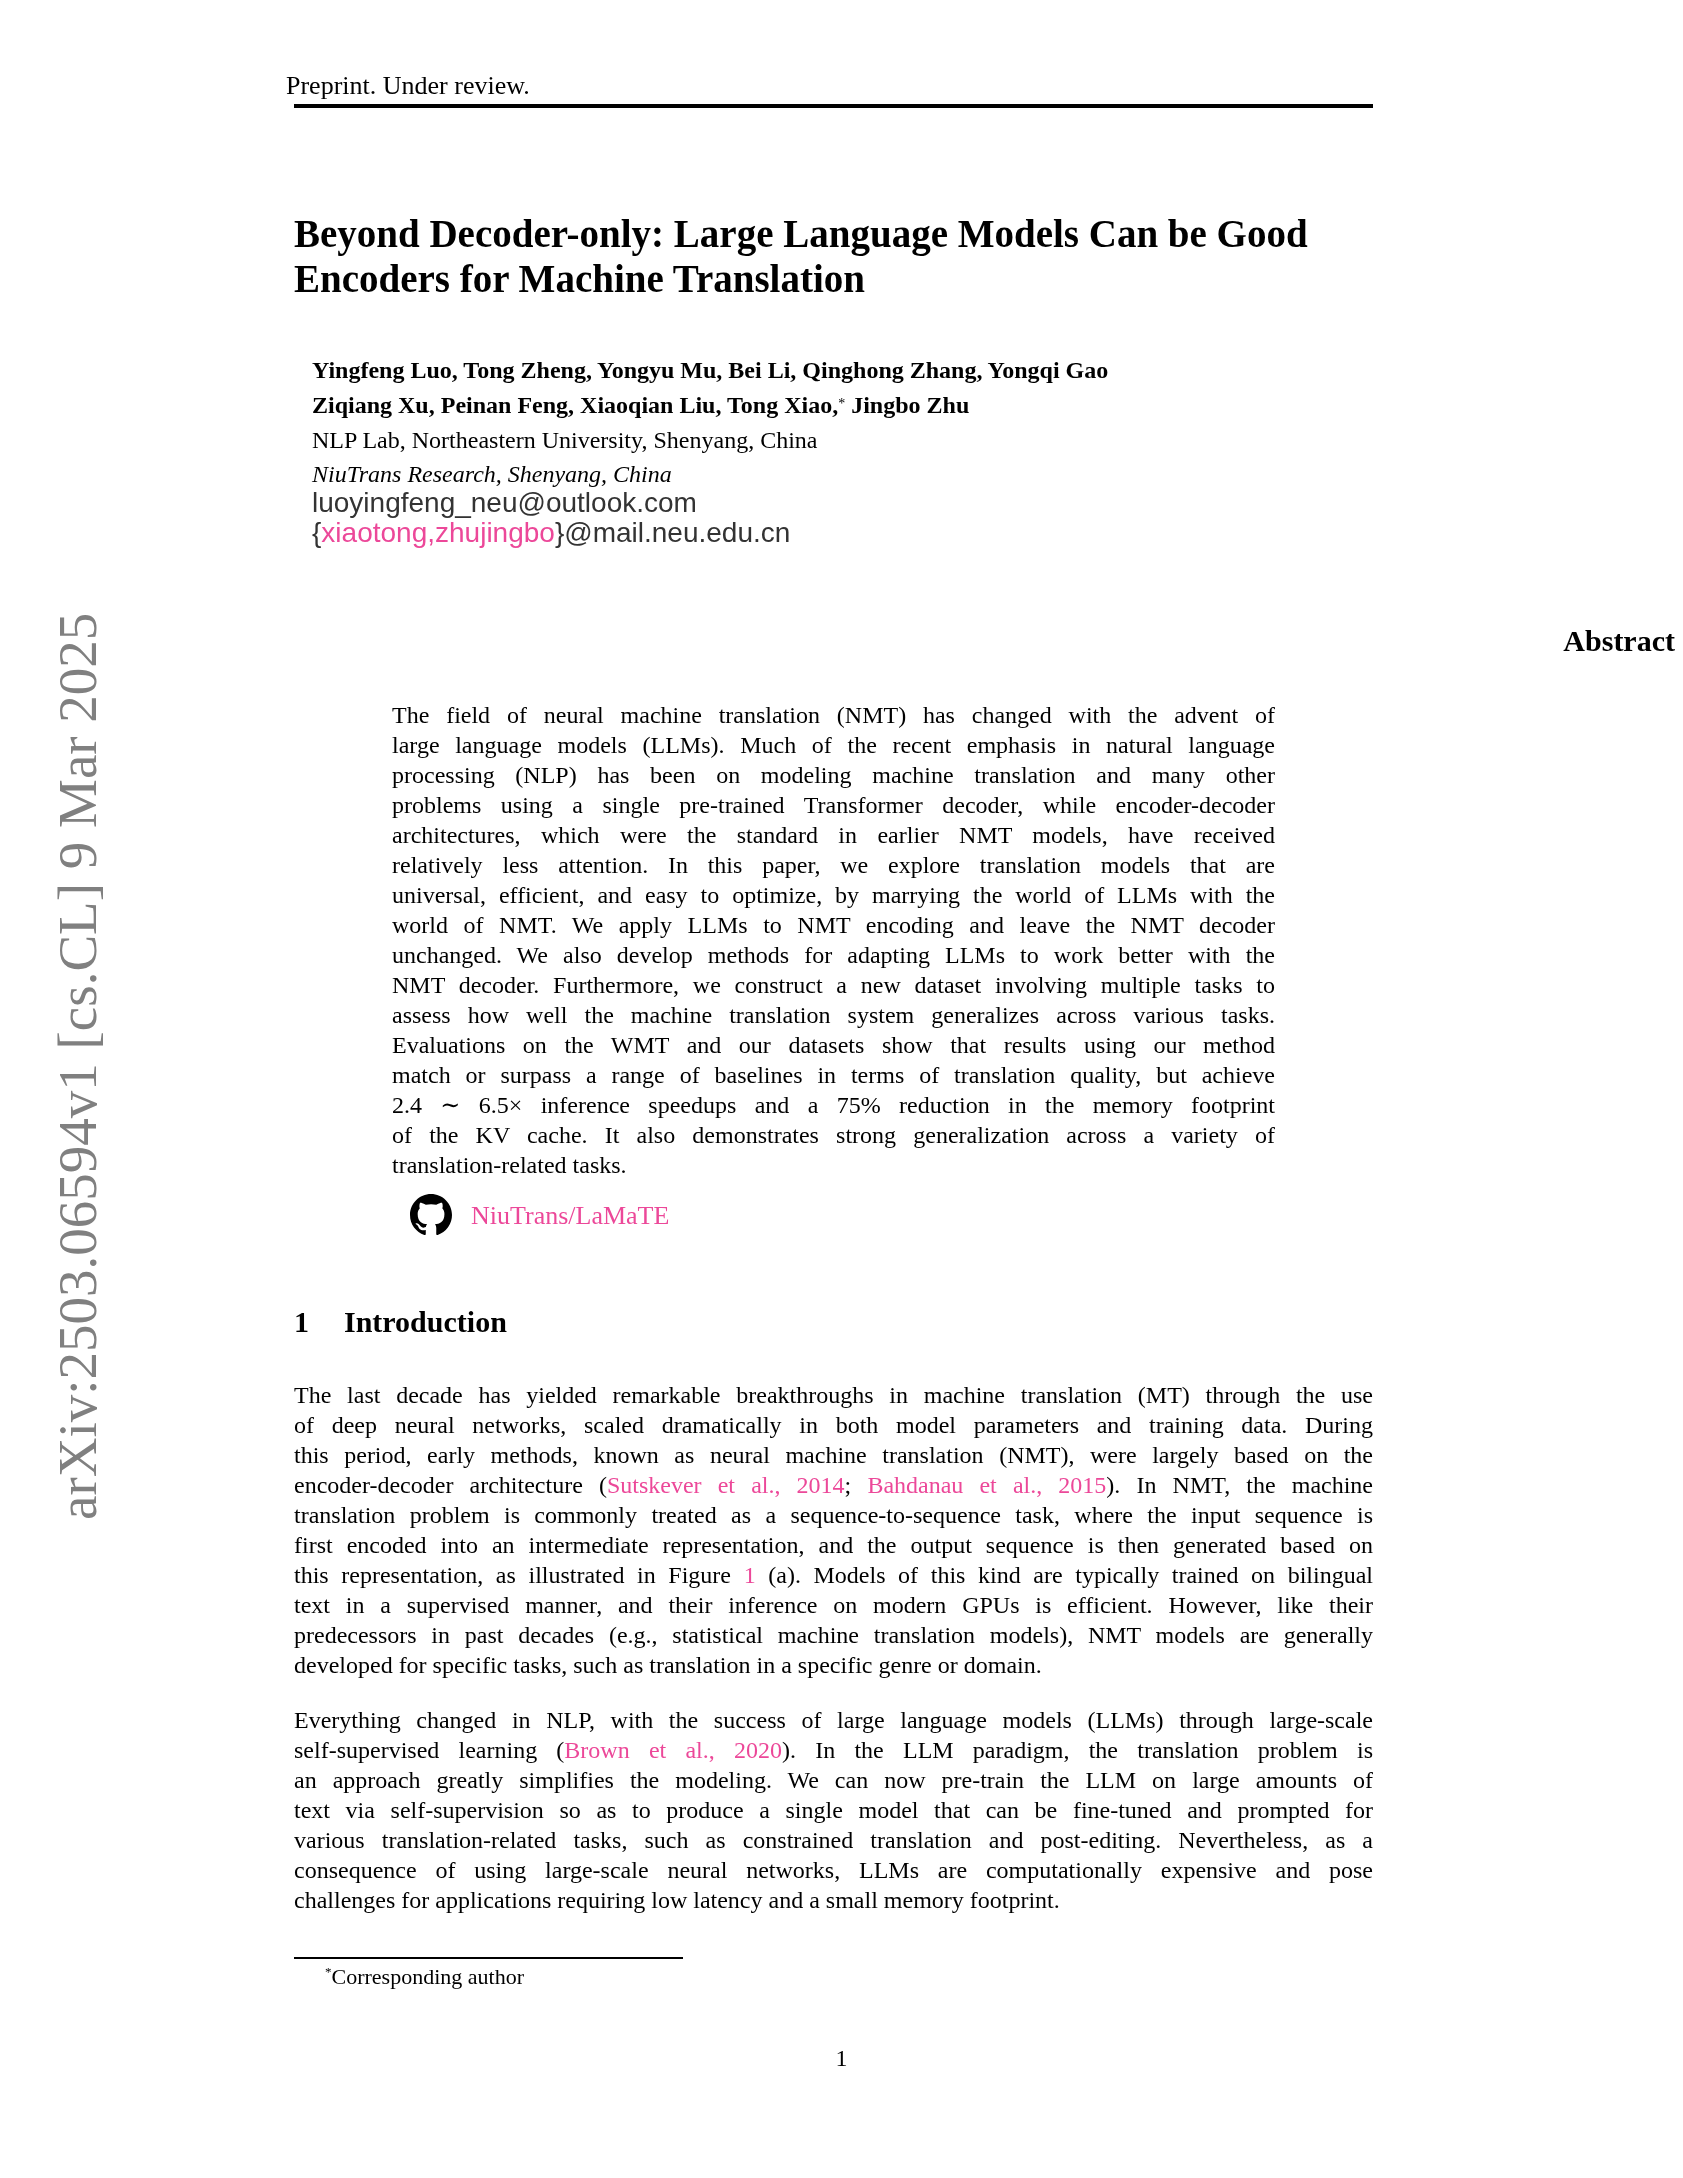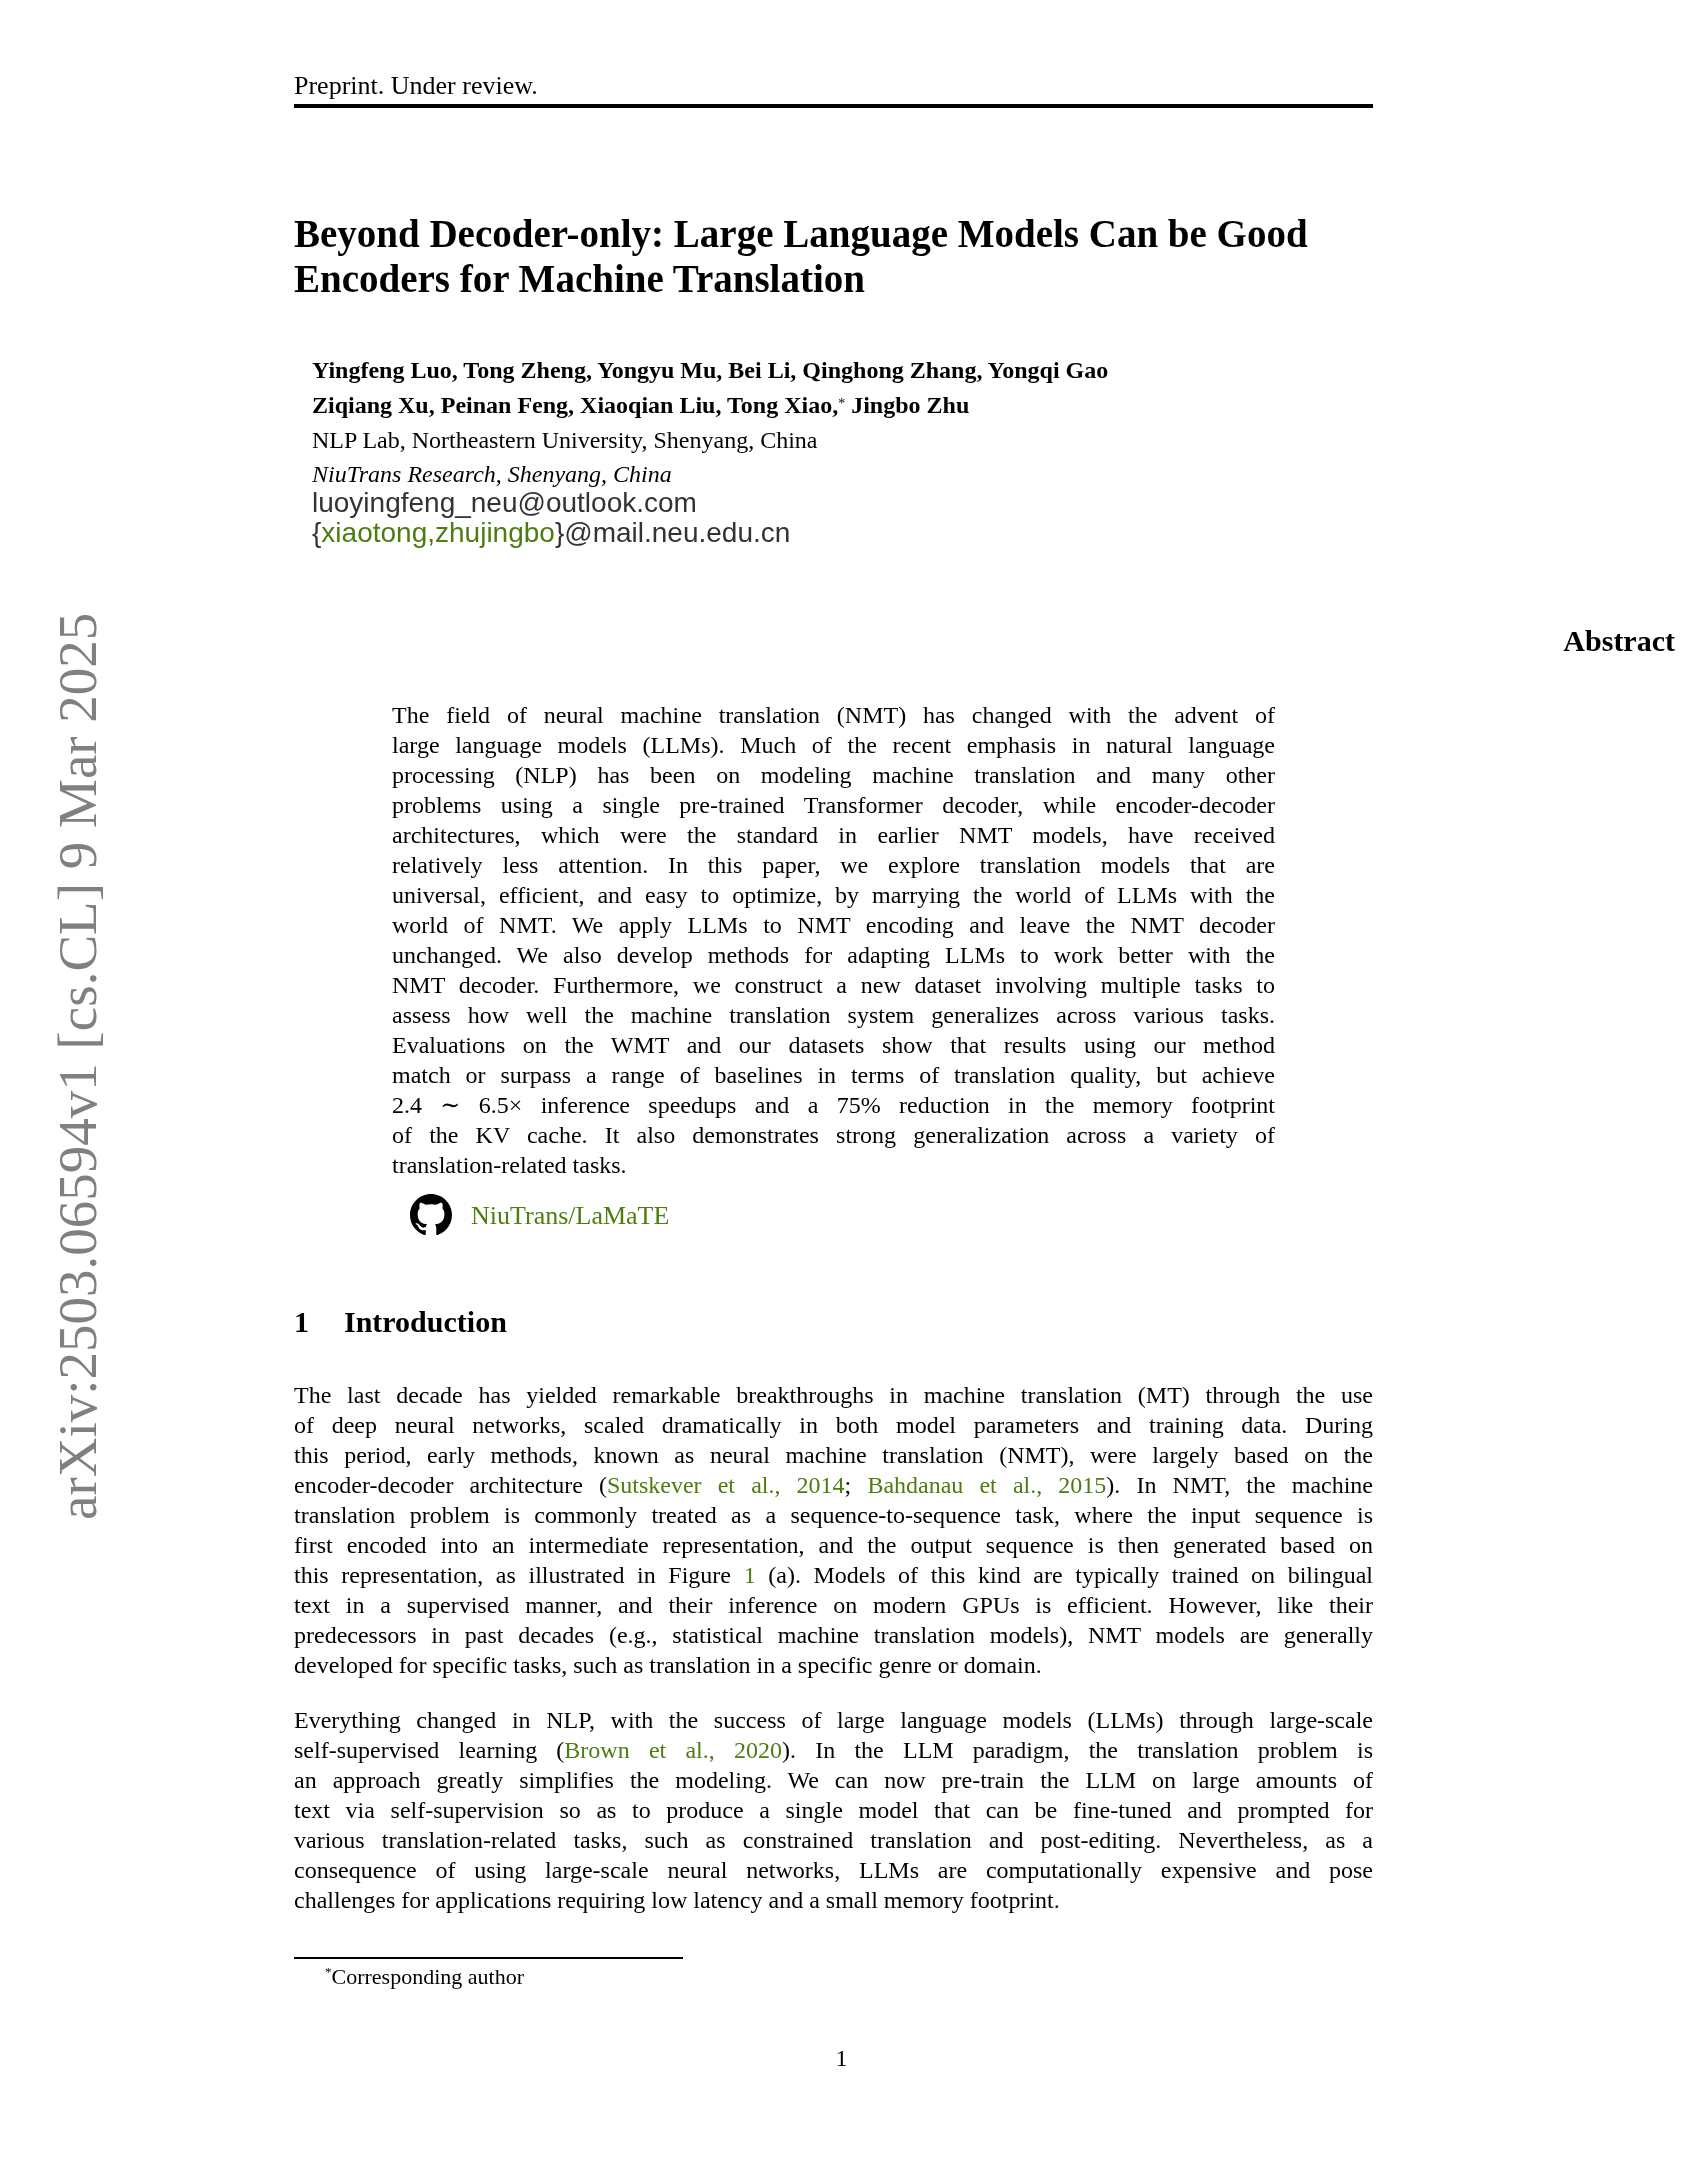--- a/index.html
+++ b/index.html
@@ -1,27 +1,27 @@
 <!DOCTYPE html>
 <html><head>
 <meta charset="utf-8">
 <style>
   html, body { margin:0; padding:0; background:#ffffff; }
   body { width:1683px; height:2178px; position:relative; overflow:hidden;
          font-family:"Liberation Serif", "DejaVu Serif", serif; color:#000; }
   .abs { position:absolute; }
-  .header-text { left:294px; top:71px; font-size:26px; line-height:30px; }
+  .header-text { left:286px; top:71px; font-size:26px; line-height:30px; }
   .header-rule { left:294px; top:104px; width:1079px; height:4px; background:#000; }
   .title { left:294px; top:211px; width:1084px; font-size:39px; line-height:45px; font-weight:bold; text-align:justify; text-align-last:left; }
   .title span { display:block; }
   .authors { left:312px; top:353px; font-size:24px; line-height:35px; }
   .authors .bold { font-weight:bold; }
   .authors .mono { font-family:Liberation Sans, sans-serif; font-size:28px; line-height:30px; color:#333; }
   .authors sup { font-size:14px; vertical-align:top; position:relative; top:-2px; font-weight:normal; }
-  .link { color:#4d7c0f; }
+  .link { color:#ec4899; }
   .abstract-title { left:0; width:1683px; top:624px; text-align:right; font-size:30px; font-weight:bold; }
   .abstract-title span { position:relative; left:-8px; }
   .abstract-body { left:392px; top:700px; width:883px; font-size:24px; line-height:30px; text-align:justify; }
   .abstract-body span.line { display:block; text-align:justify; text-align-last:justify; white-space:nowrap; }
   .abstract-body span.line.last { text-align-last:left; }
   .gh { left:410px; top:1194px; width:42px; height:42px; }
   .gh-label { left:471px; top:1201px; font-size:26px; }
   .section { left:294px; top:1305px; font-size:30px; font-weight:bold; }
   .section .num { display:inline-block; width:50px; }
   .para { left:294px; width:1079px; font-size:24px; line-height:30px; }

